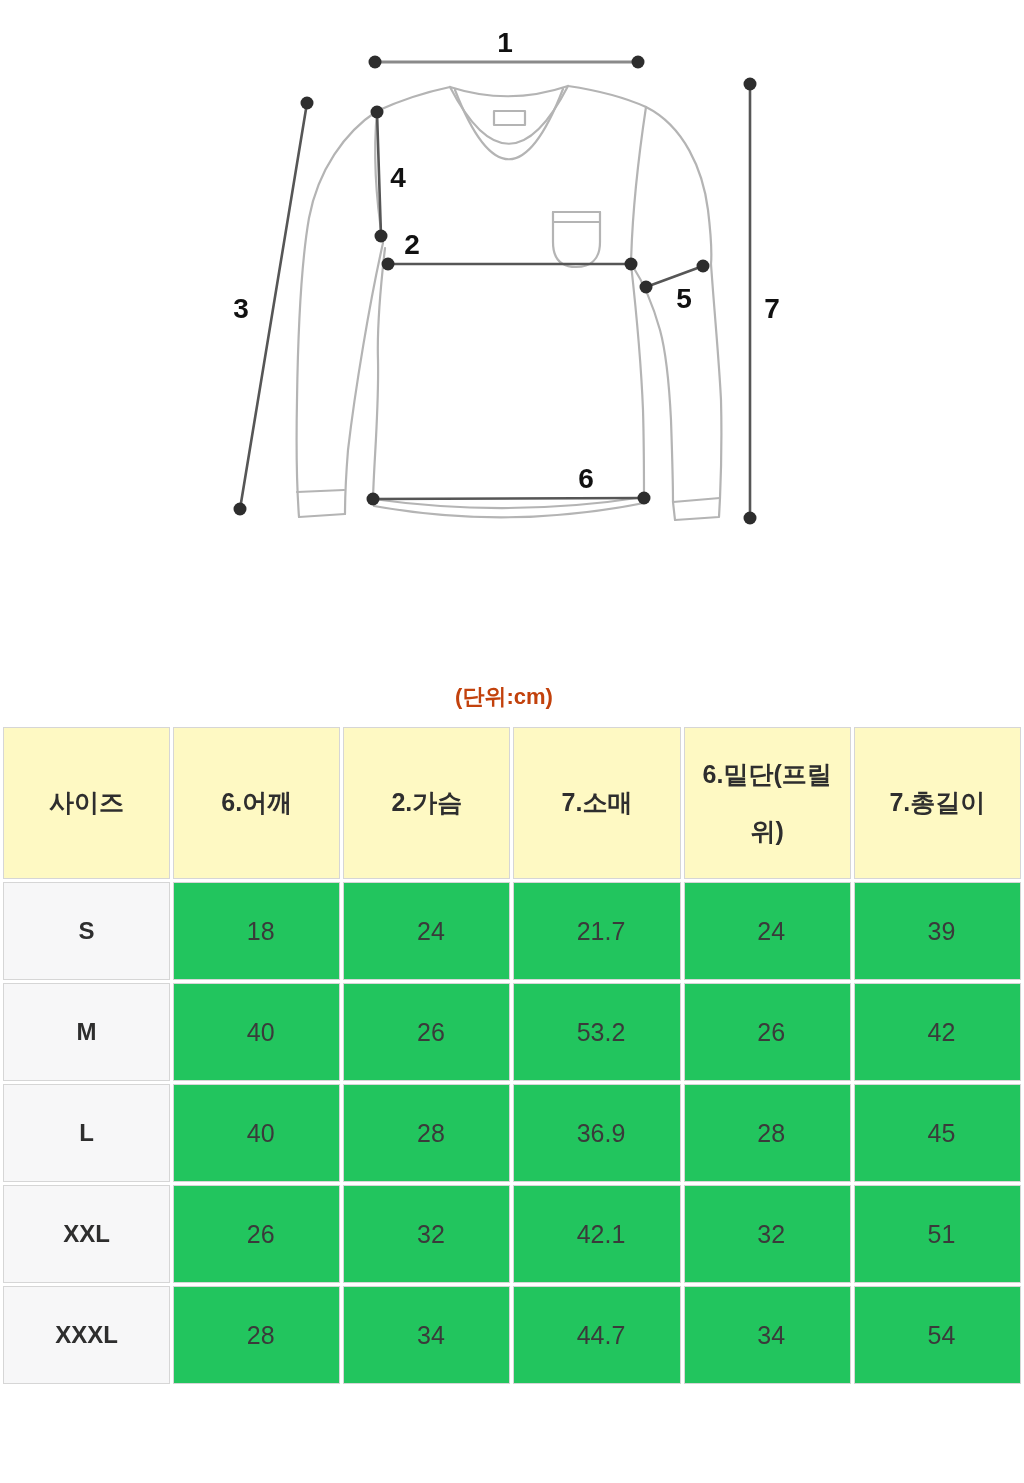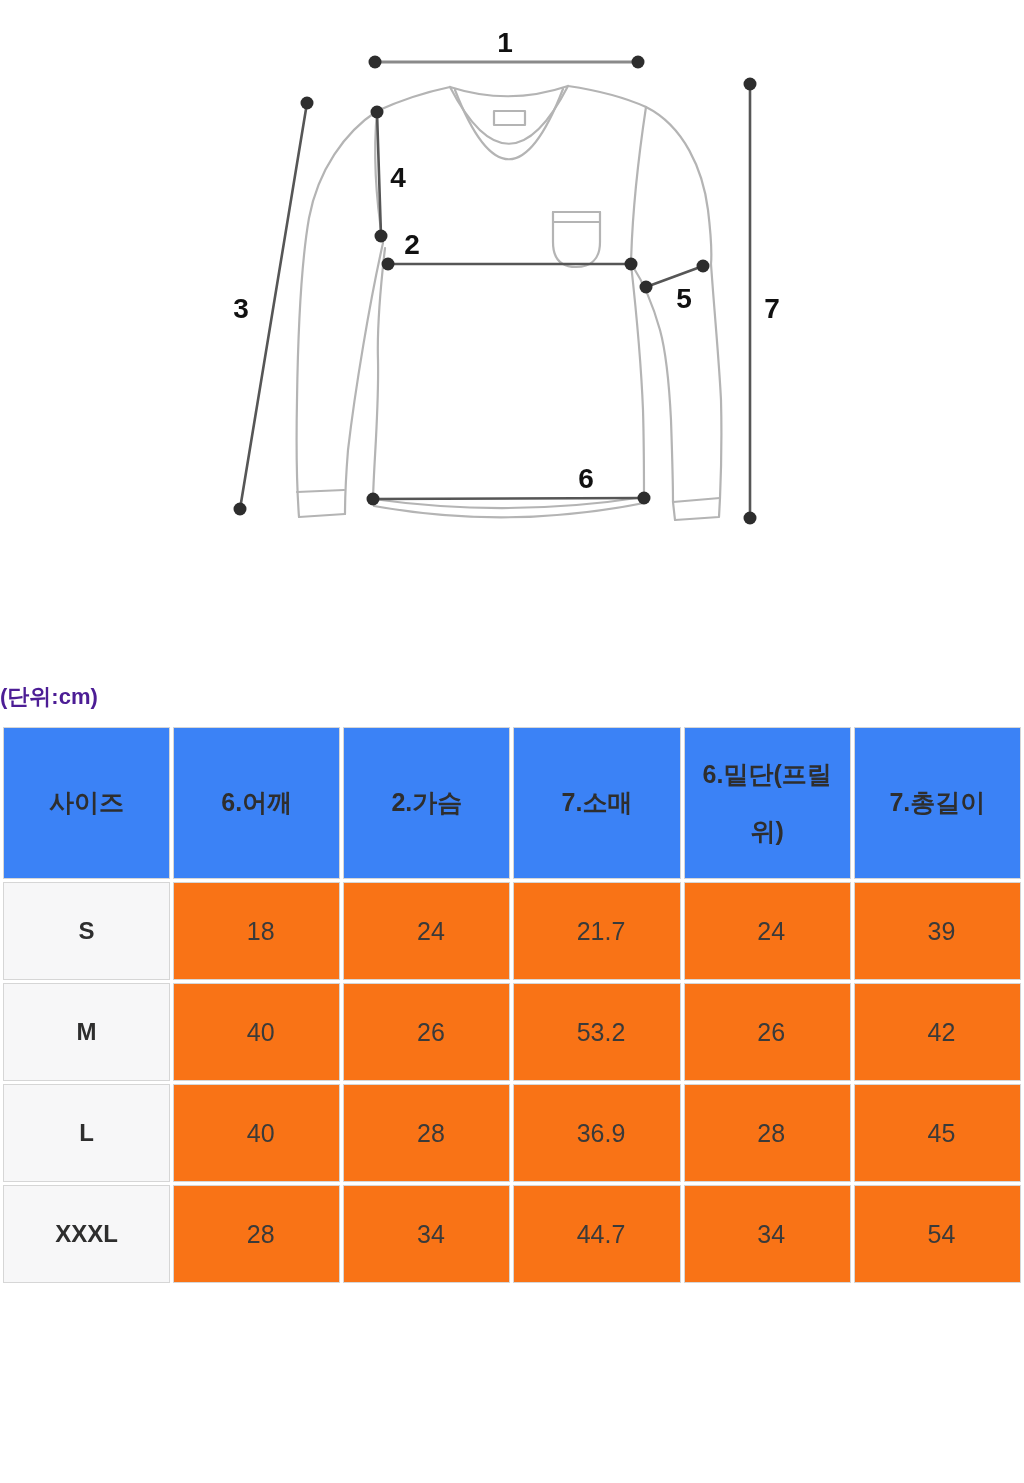--- a/index.html
+++ b/index.html
@@ -15,59 +15,59 @@
     background: #ffffff;
     overflow: hidden;
   }
   .diagram-wrap {
     width: 1024px;
     height: 658px;
   }
   .diagram-wrap svg { display: block; }
 
   .unit-note {
-    text-align: left;
+    text-align: center;
     padding: 24px 16px 12px 0;
     font-size: 22px;
     font-weight: bold;
-    color: #4c1d95;
+    color: #c2410c;
     letter-spacing: 0px;
   }
 
   table.size-table {
     width: 100%;
     table-layout: fixed;
     border-collapse: separate;
     border-spacing: 3px;
   }
   table.size-table th,
   table.size-table td {
     border: 1px solid #d6d6d6;
     text-align: center;
     vertical-align: middle;
     overflow: hidden;
   }
   table.size-table thead th {
-    background: #3b82f6;
+    background: #fef9c3;
     color: #2e2e2e;
     font-size: 25px;
     font-weight: bold;
     height: 150px;
     line-height: 2.3;
     padding: 0 14px;
   }
   table.size-table tbody th {
     background: #f7f7f8;
     color: #2e2e2e;
     font-size: 24px;
     font-weight: bold;
     height: 94px;
   }
   table.size-table tbody td {
-    background: #f97316;
+    background: #22c55e;
     color: #3a3a3a;
     font-size: 25px;
     font-weight: normal;
     height: 94px;
     padding-left: 9px;
   }
 
   .shirt-line   { stroke: #b4b4b4; stroke-width: 2.2; fill: none; stroke-linecap: round; stroke-linejoin: round; }
   .measure-line { stroke: #565656; stroke-width: 2.6; fill: none; stroke-linecap: round; }
   .measure-line-light { stroke: #8a8a8a; stroke-width: 2.8; fill: none; stroke-linecap: round; }
@@ -192,20 +192,28 @@
       </tr>
       <tr>
         <th>L</th>
         <td>40</td>
         <td>28</td>
         <td>36.9</td>
         <td>28</td>
         <td>45</td>
       </tr>
       <tr>
+        <th>XXL</th>
+        <td>26</td>
+        <td>32</td>
+        <td>42.1</td>
+        <td>32</td>
+        <td>51</td>
+      </tr>
+      <tr>
         <th>XXXL</th>
         <td>28</td>
         <td>34</td>
         <td>44.7</td>
         <td>34</td>
         <td>54</td>
       </tr>
     </tbody>
   </table>
 

